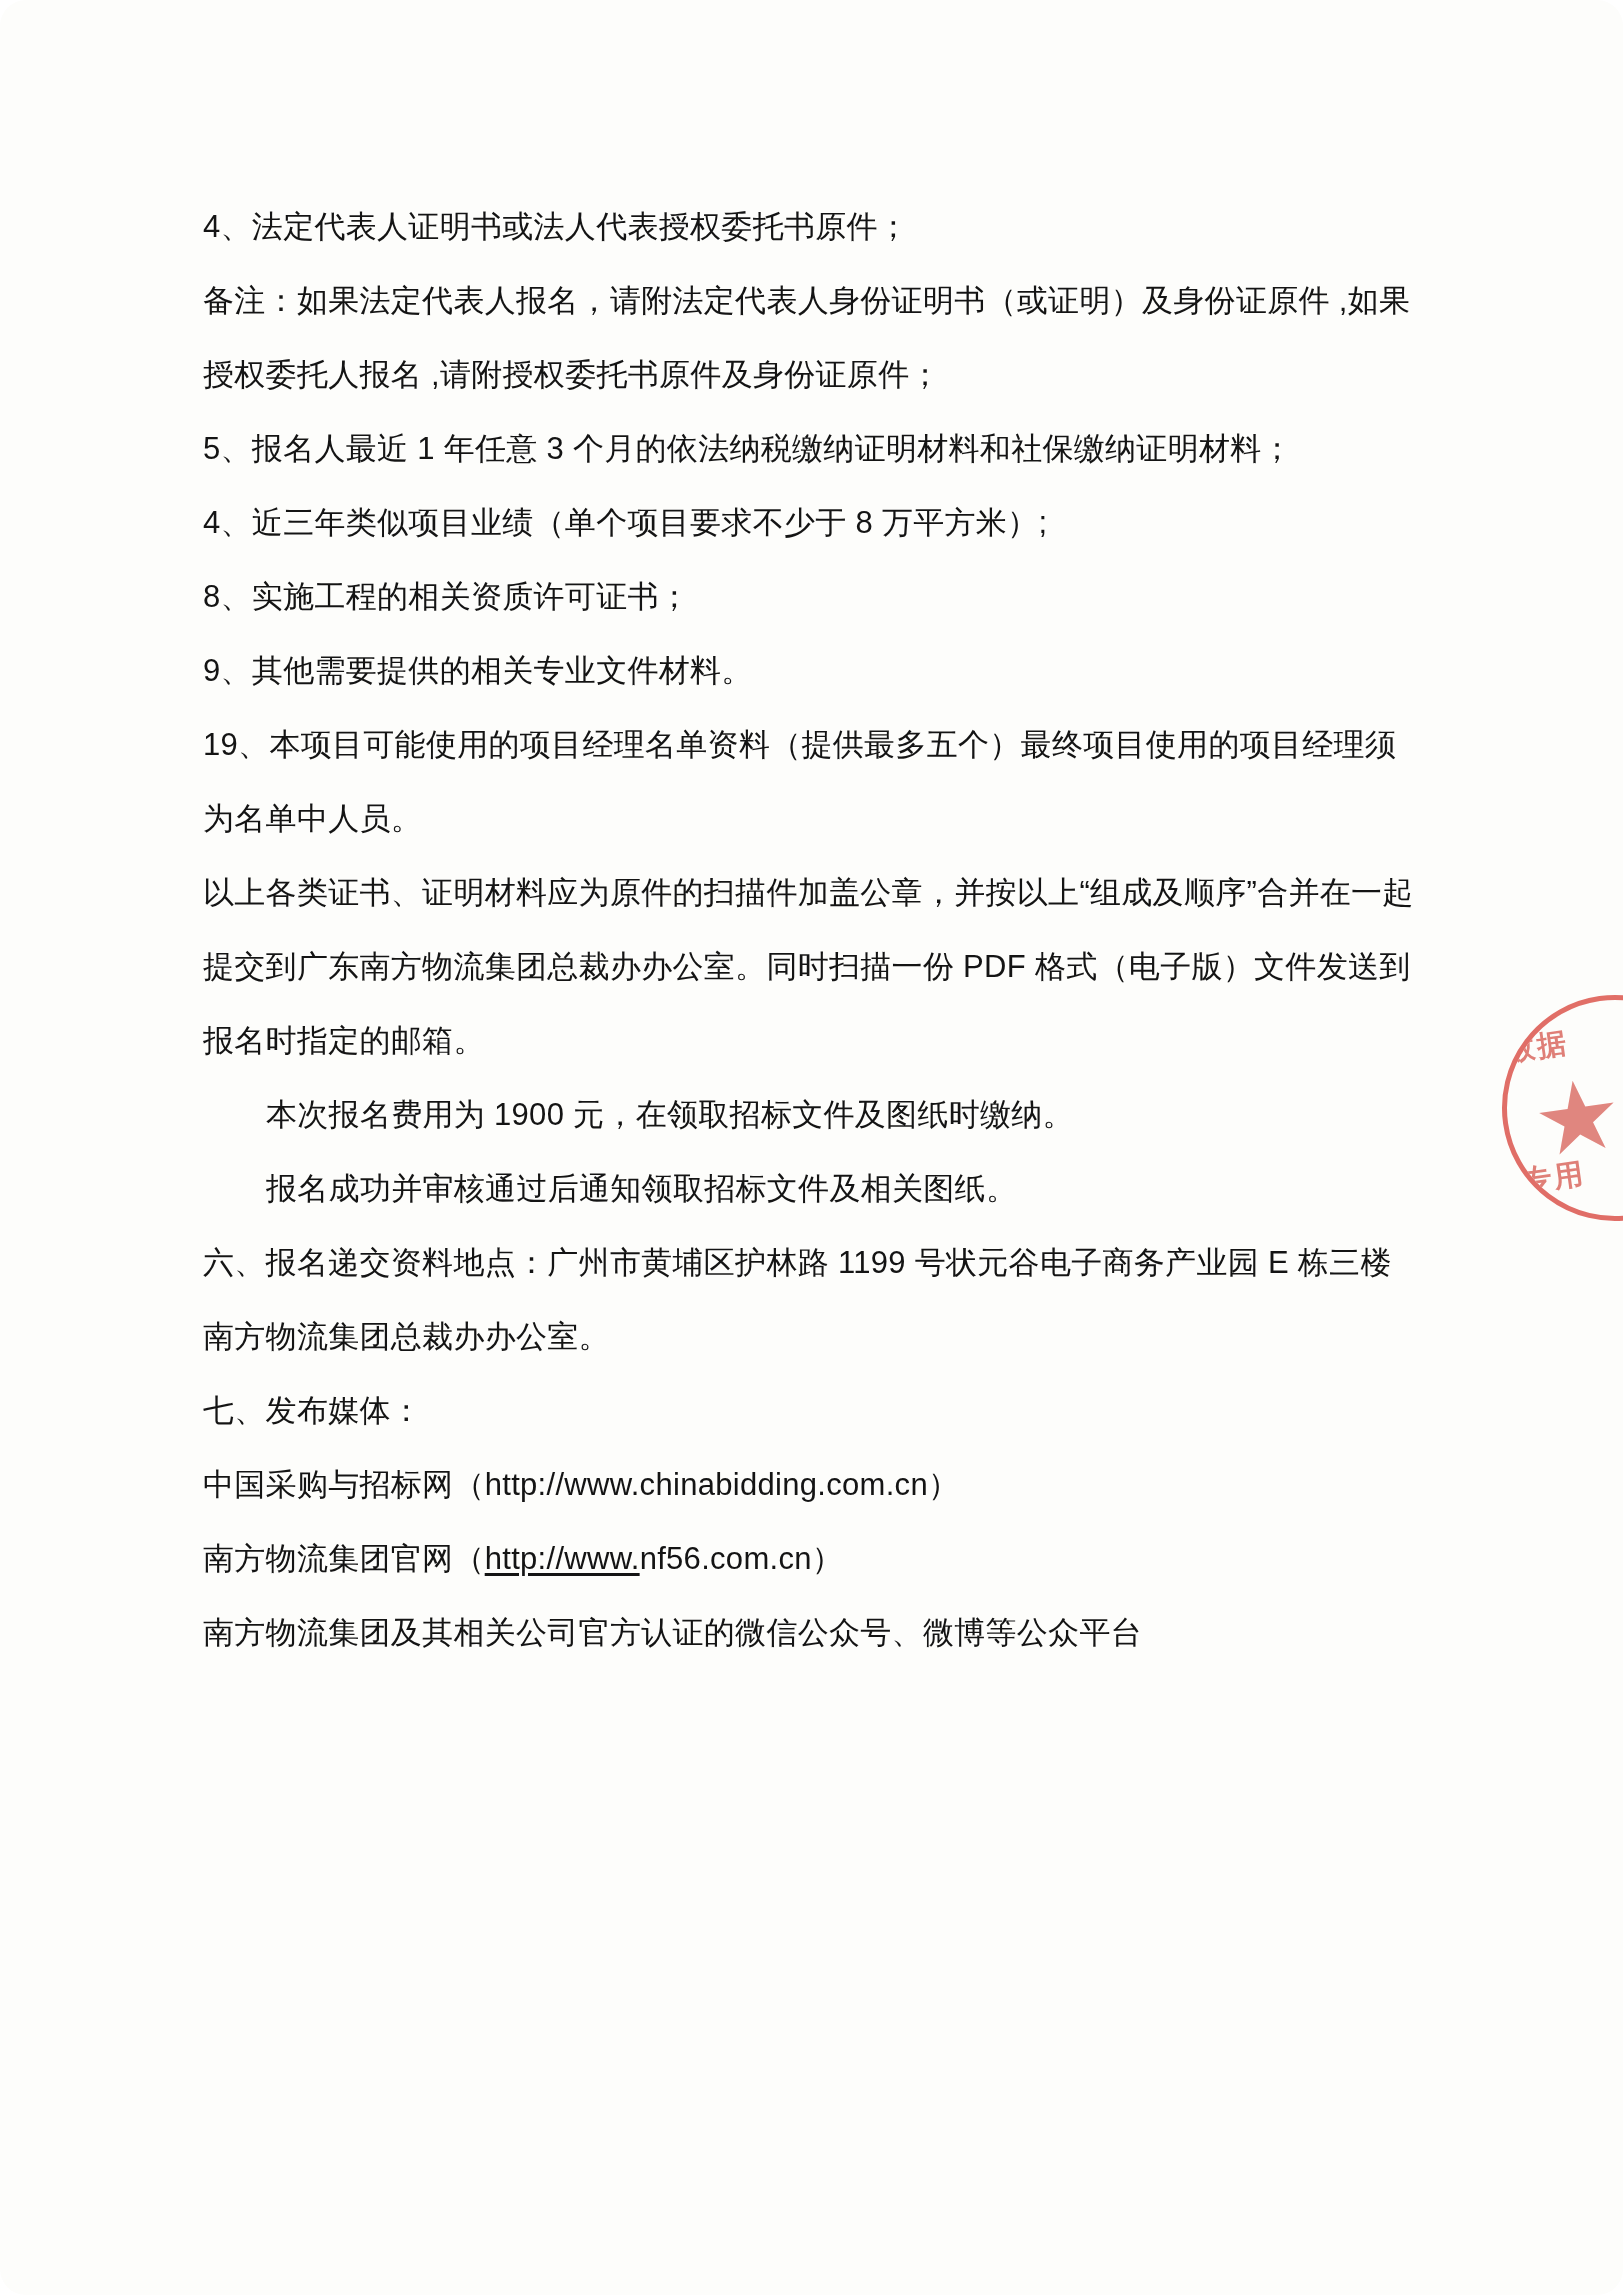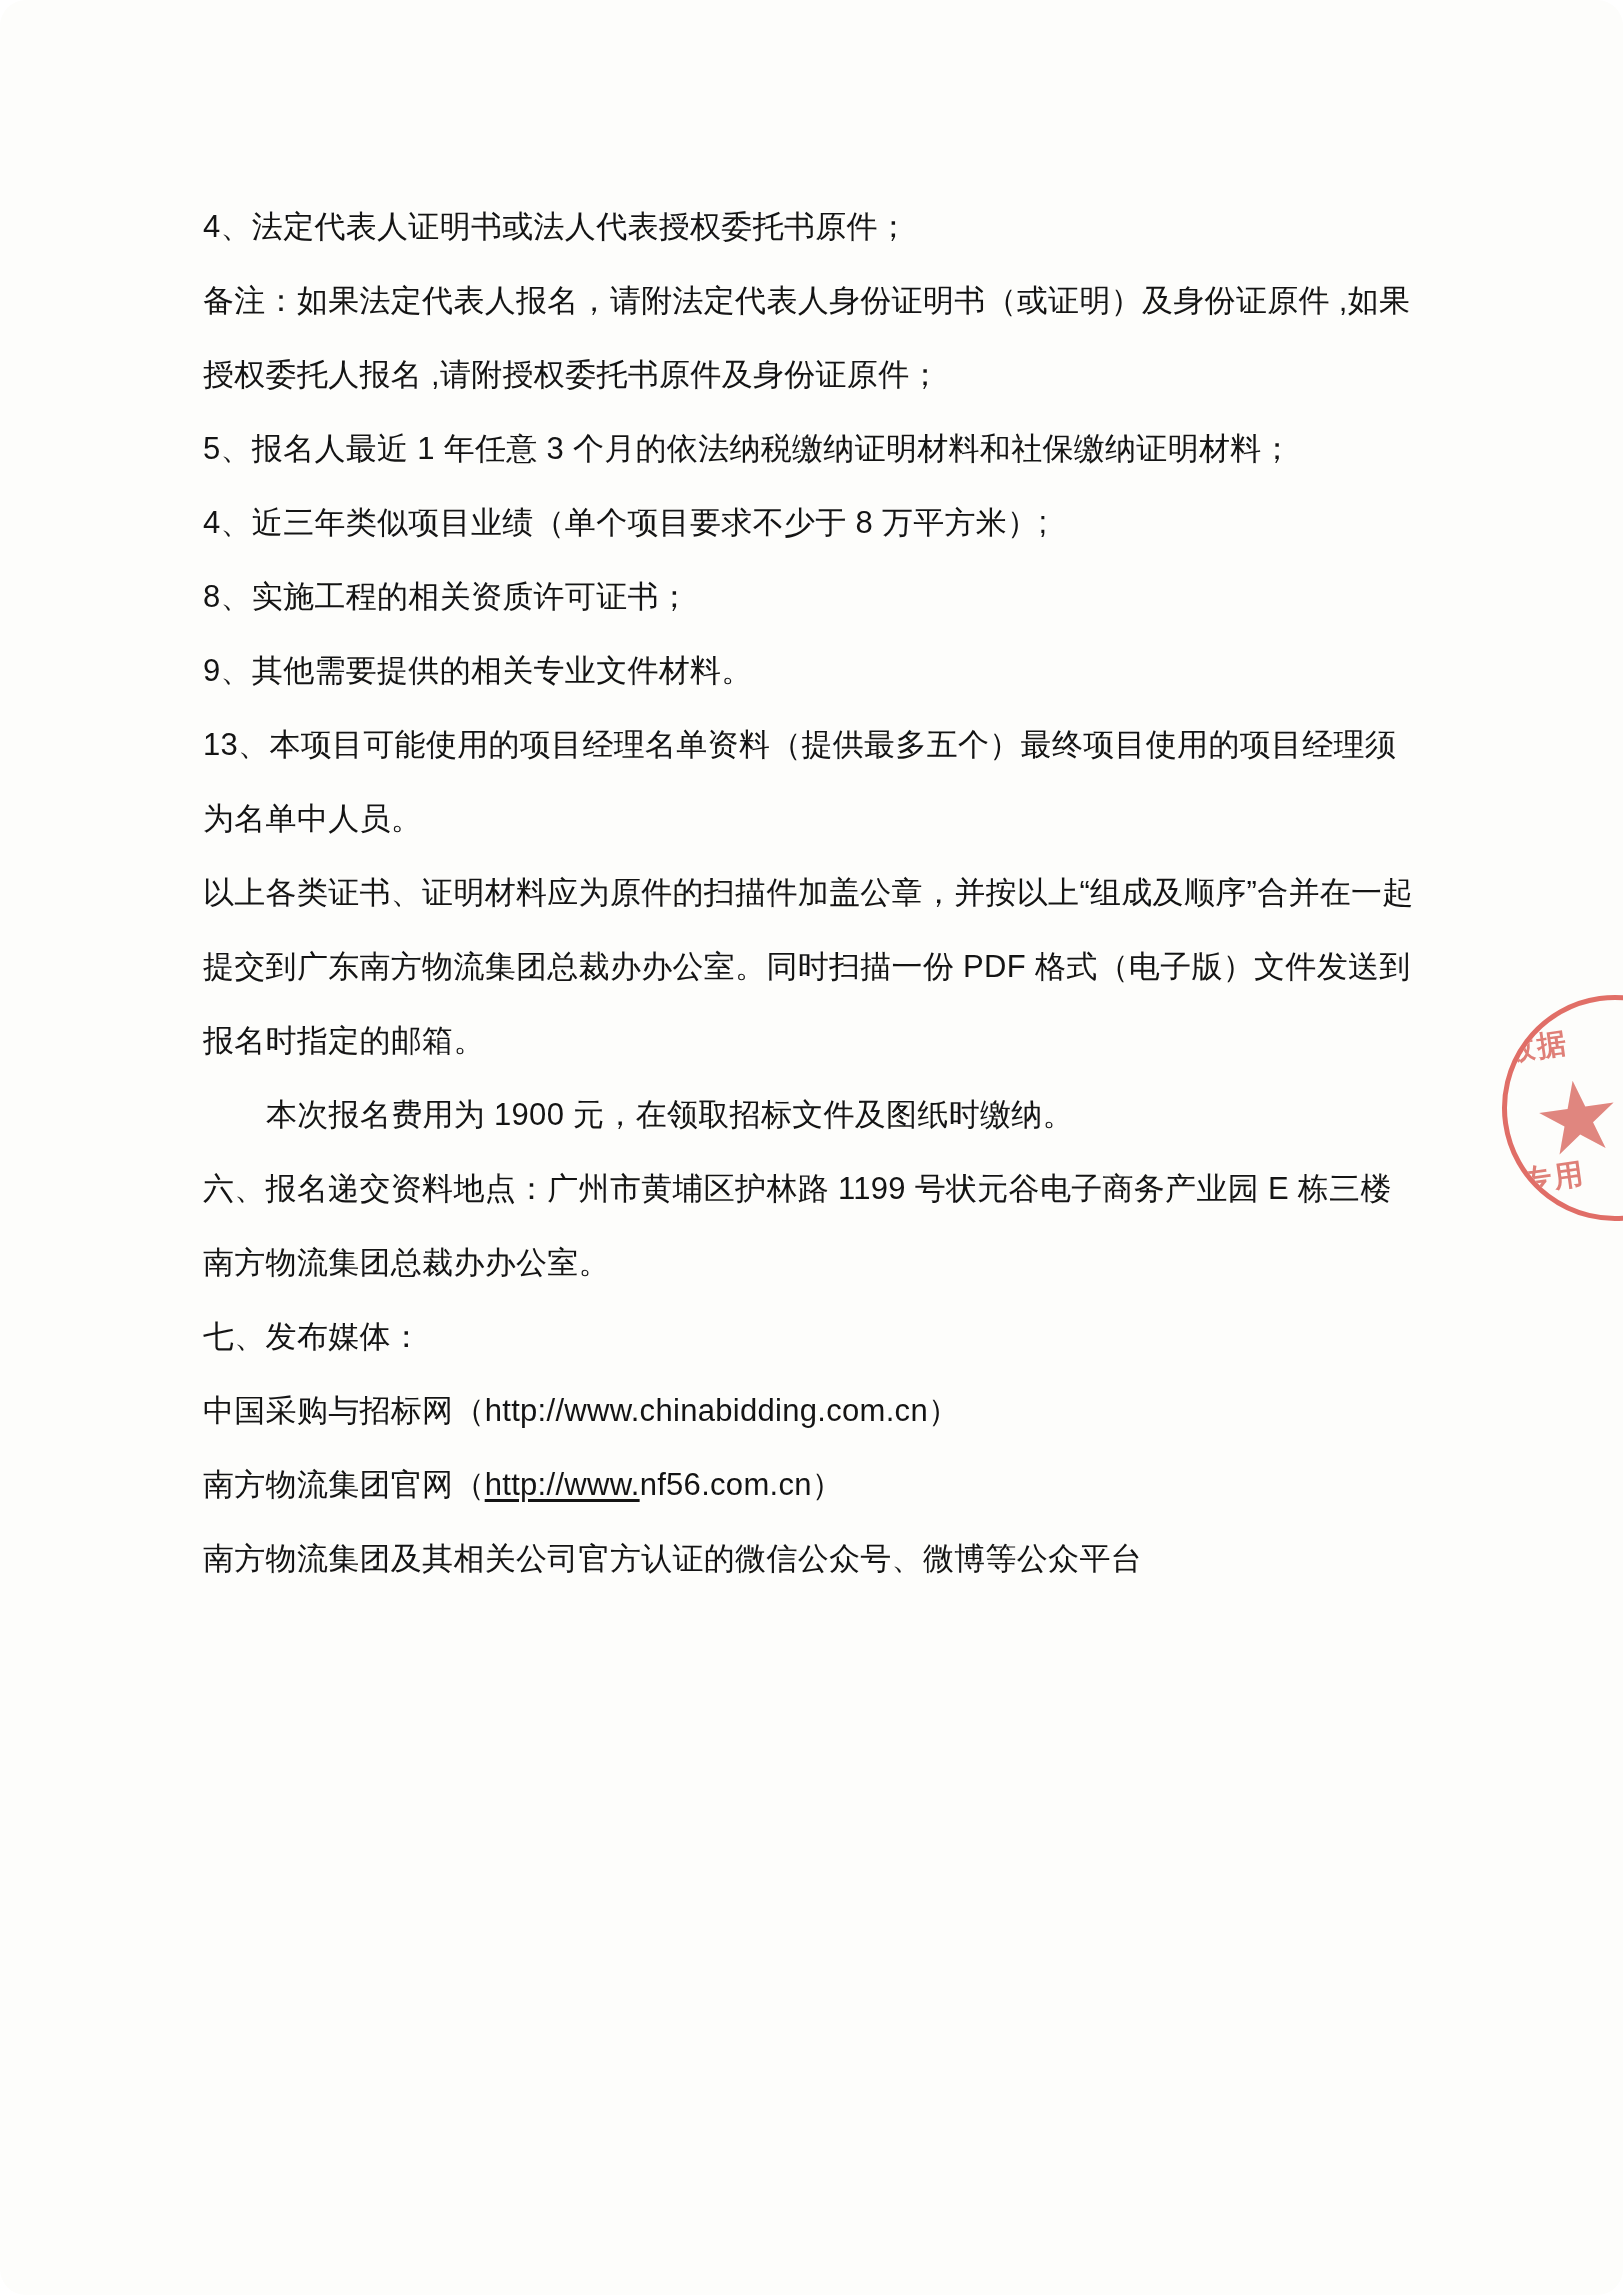--- a/index.html
+++ b/index.html
@@ -114,23 +114,24 @@
 
 <div class="page">
 
   <div class="content">
     <p class="line">4、法定代表人证明书或法人代表授权委托书原件；</p>
     <p class="line">备注：如果法定代表人报名，请附法定代表人身份证明书（或证明）及身份证原件 ,如果授权委托人报名 ,请附授权委托书原件及身份证原件；</p>
     <p class="line">5、报名人最近 1 年任意 3 个月的依法纳税缴纳证明材料和社保缴纳证明材料；</p>
     <p class="line">4、近三年类似项目业绩（单个项目要求不少于 8 万平方米）;</p>
     <p class="line">8、实施工程的相关资质许可证书；</p>
     <p class="line">9、其他需要提供的相关专业文件材料。</p>
-    <p class="line">13、本项目可能使用的项目经理名单资料（提供最多五个）最终项目使用的项目经理须为名单中人员。</p>
+    <p class="line">19、本项目可能使用的项目经理名单资料（提供最多五个）最终项目使用的项目经理须为名单中人员。</p>
     <p class="line">以上各类证书、证明材料应为原件的扫描件加盖公章，并按以上“组成及顺序”合并在一起提交到广东南方物流集团总裁办办公室。同时扫描一份 PDF 格式（电子版）文件发送到报名时指定的邮箱。</p>
     <p class="line indent">本次报名费用为 1900 元，在领取招标文件及图纸时缴纳。</p>
+    <p class="line indent">报名成功并审核通过后通知领取招标文件及相关图纸。</p>
     <p class="line bold">六、报名递交资料地点：广州市黄埔区护林路 1199 号状元谷电子商务产业园 E 栋三楼南方物流集团总裁办办公室。</p>
     <p class="line bold">七、发布媒体：</p>
     <p class="line">中国采购与招标网（http://www.chinabidding.com.cn）</p>
     <p class="line">南方物流集团官网（<span class="u">http://www.</span>nf56.com.cn）</p>
     <p class="line">南方物流集团及其相关公司官方认证的微信公众号、微博等公众平台</p>
   </div>
 
   <div class="seal">
     <div class="seal-inner"></div>
     <div class="txt-top">数据</div>

